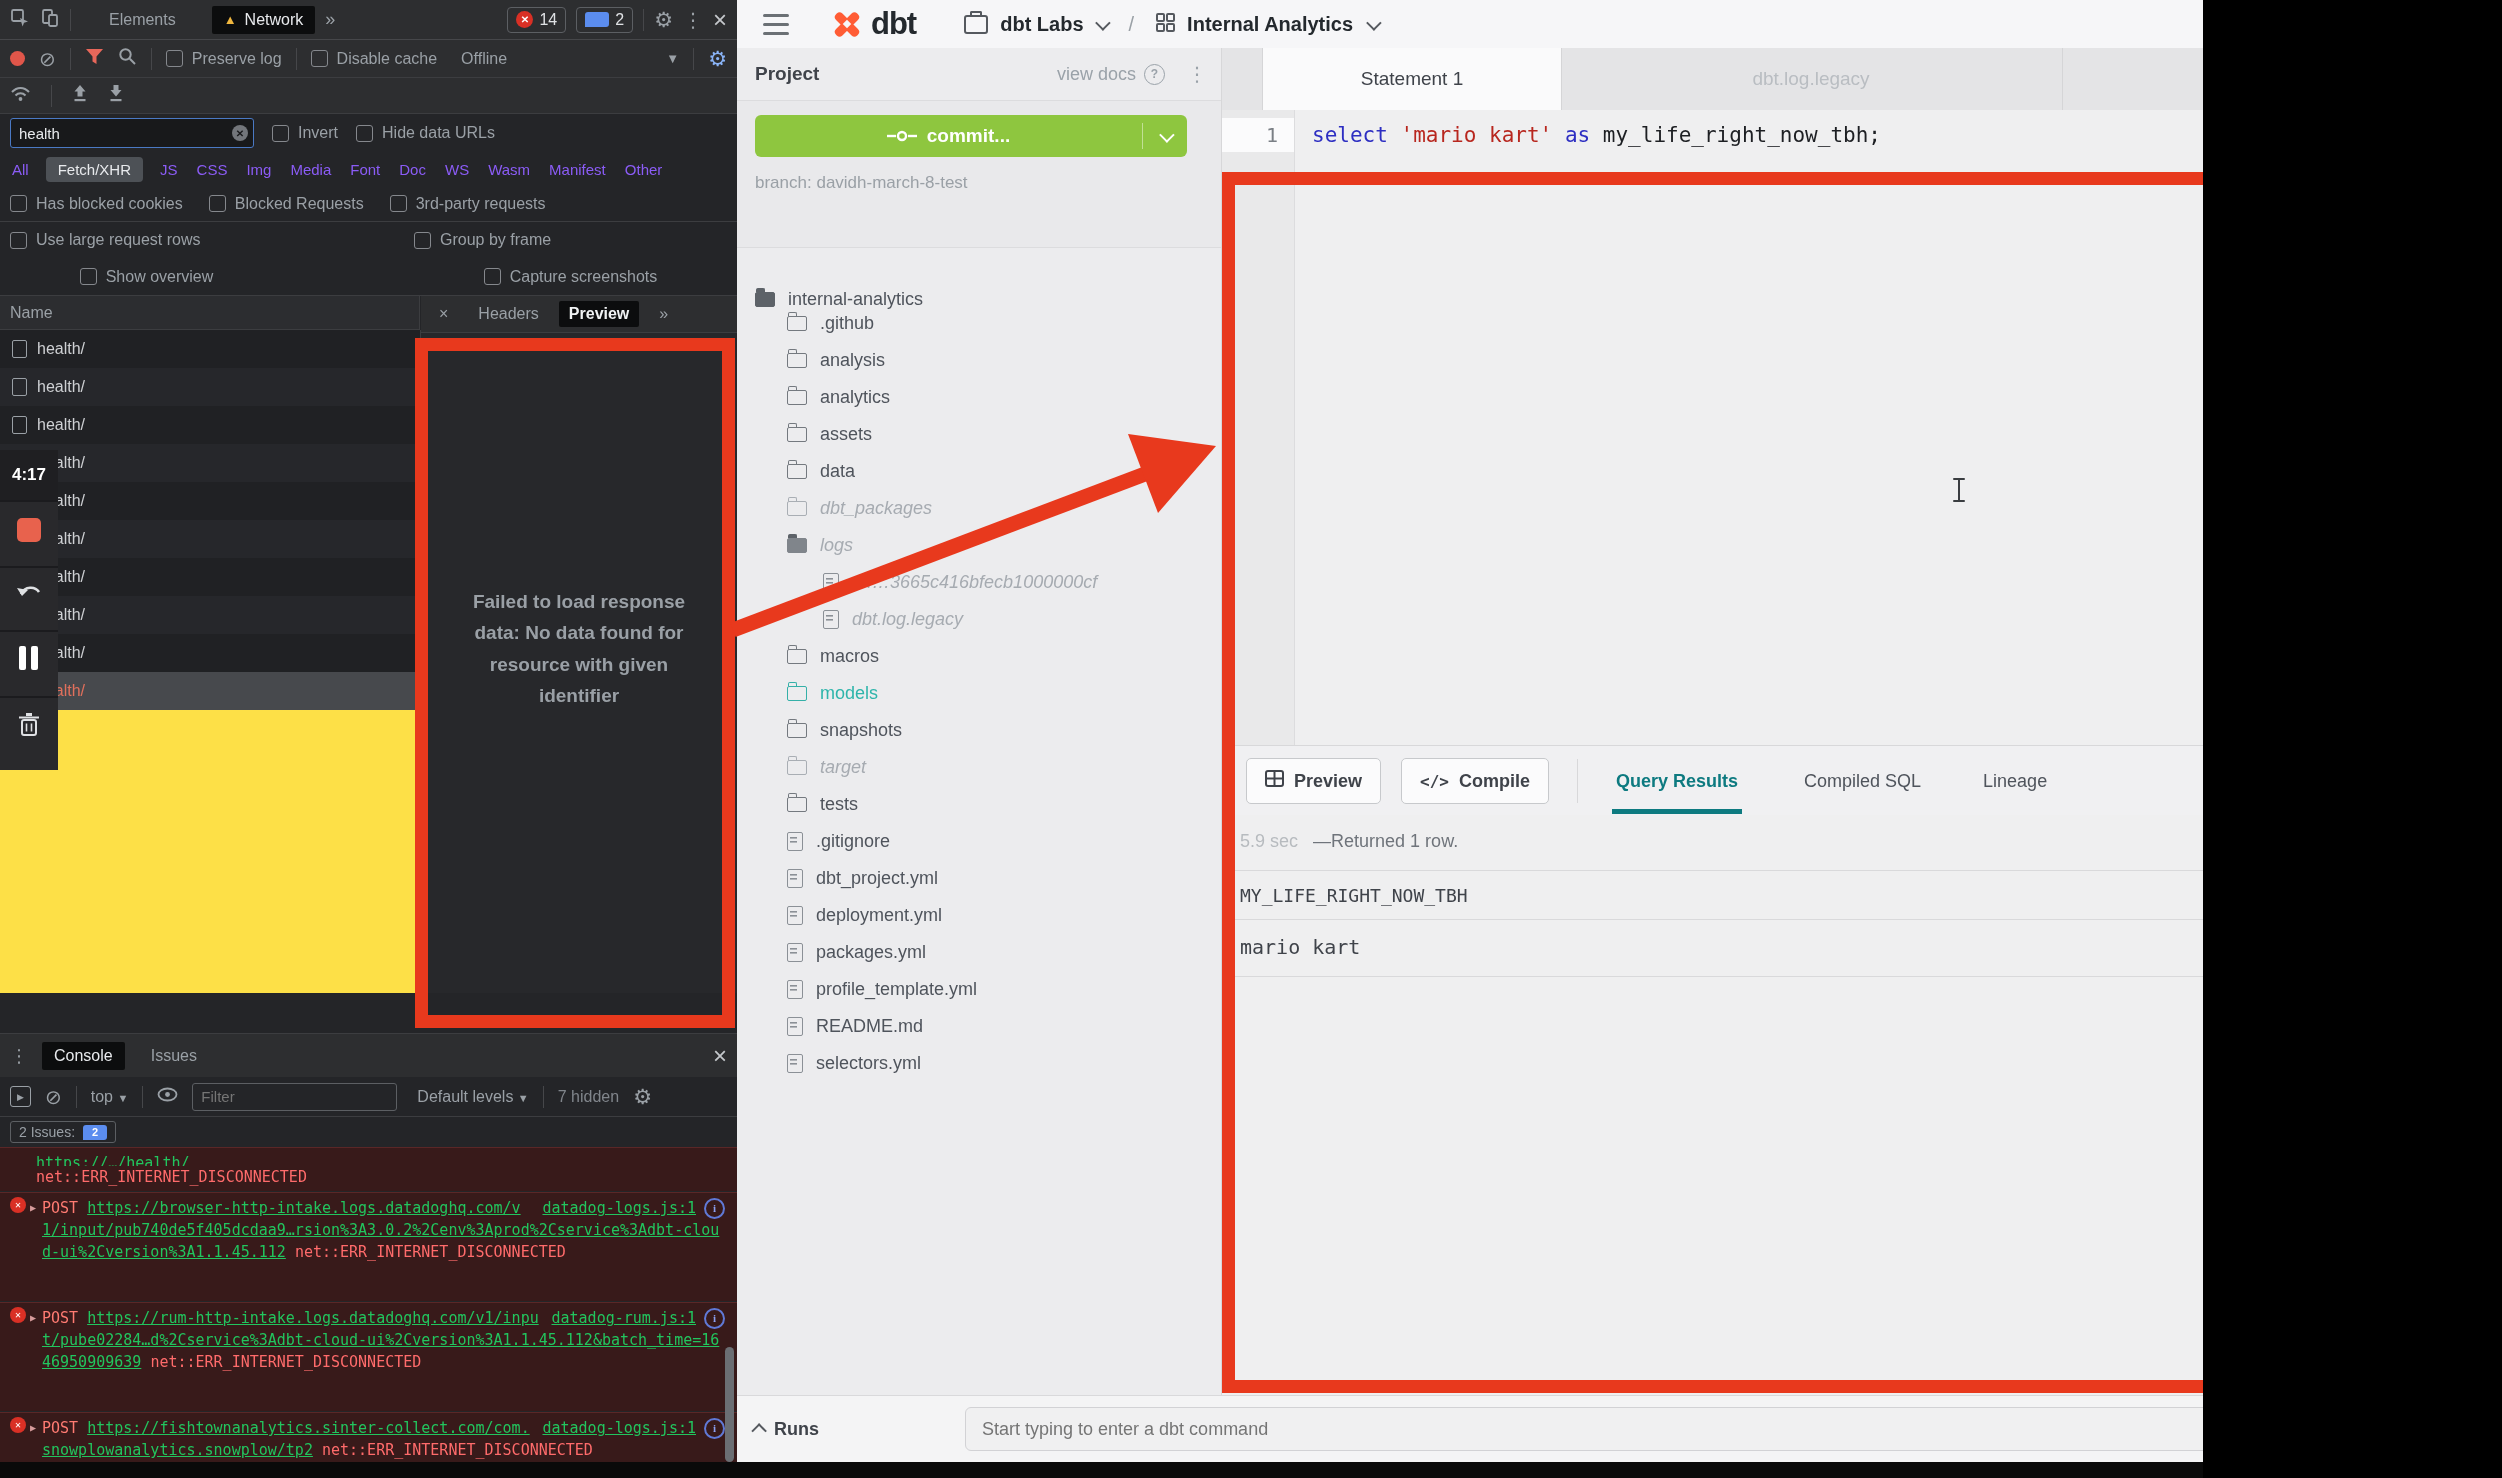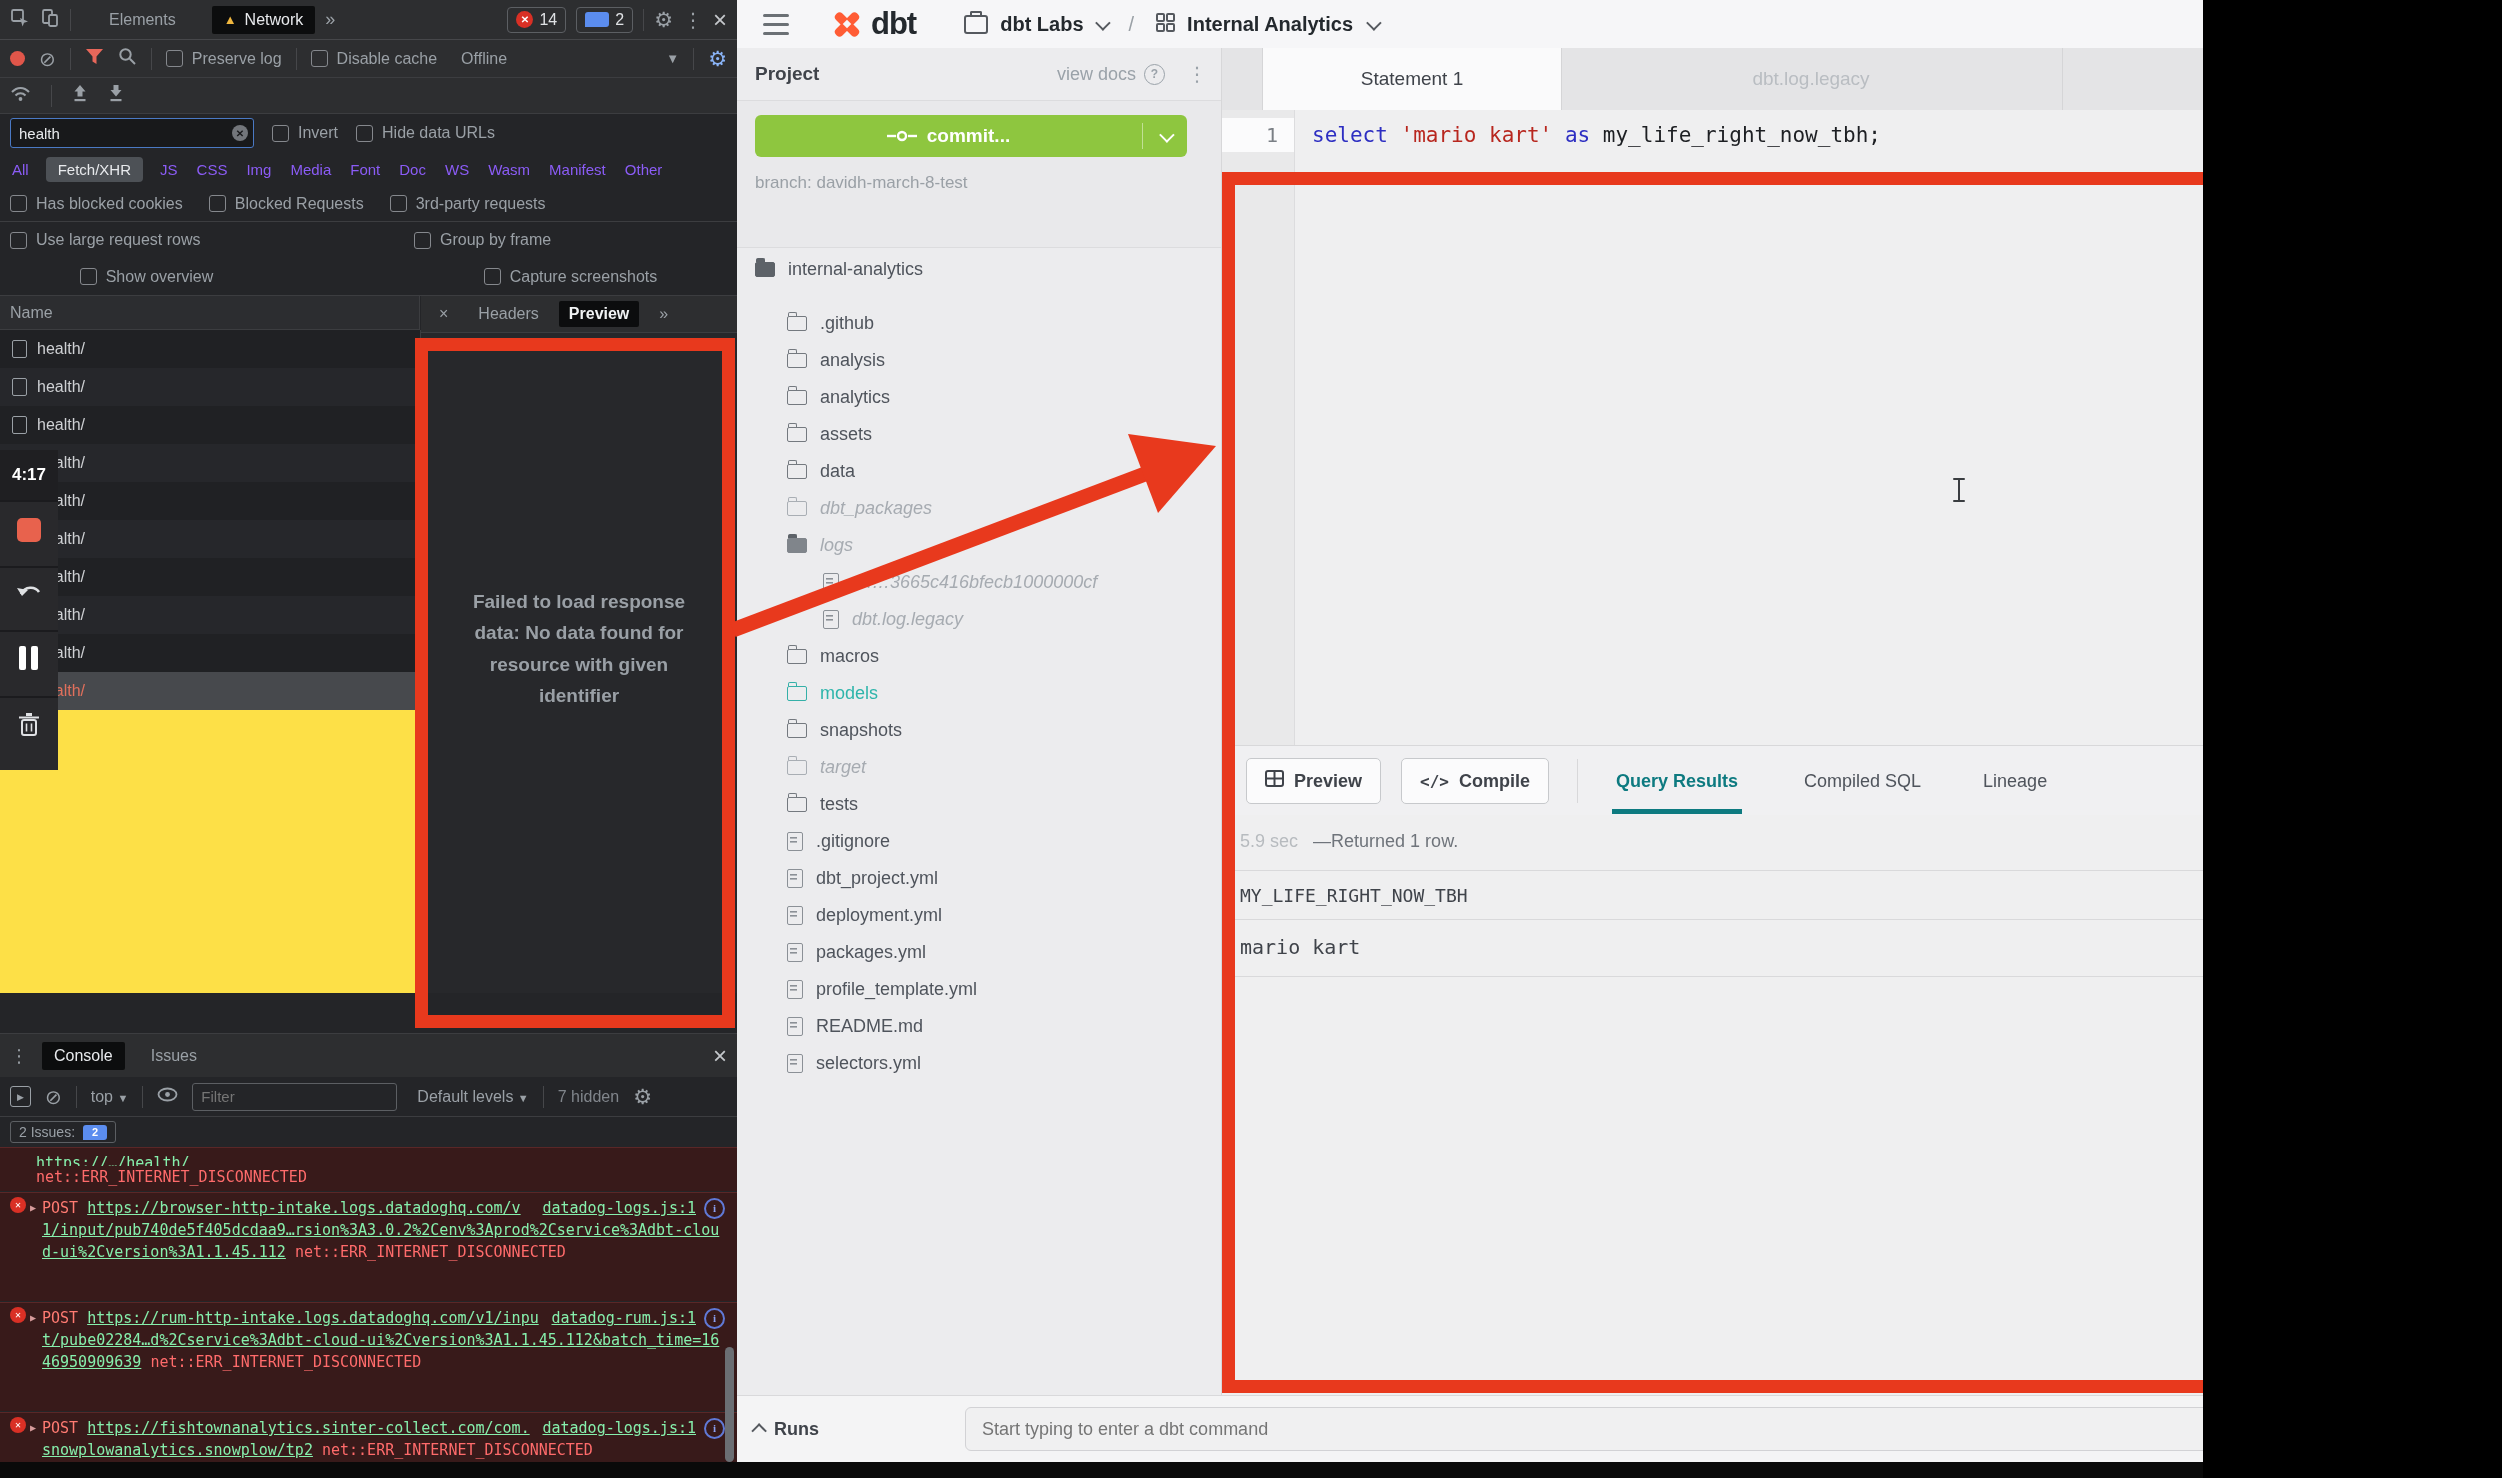--- a/index.html
+++ b/index.html
@@ -24,21 +24,21 @@
   .nosign{font-size:20px;color:#9aa0a6;line-height:1;}
   .chip{padding:4px 2px;white-space:nowrap;color:#8b5cf6;}
   .chip.sel{background:#4d5156;color:#e8eaed;border-radius:4px;padding:4px 12px;}
   .filter-input{box-sizing:border-box;width:244px;height:30px;background:#18191b;border:1px solid #4a79c4;border-radius:3px;color:#e8eaed;font-size:15px;padding:0 26px 0 8px;font-family:"Liberation Sans",sans-serif;}
   .clear-circ{position:absolute;display:inline-flex;align-items:center;justify-content:center;width:16px;height:16px;border-radius:50%;background:#73767b;color:#18191b;font-size:10px;font-weight:bold;}
   .req-row{position:absolute;left:0;width:420px;height:38px;display:flex;align-items:center;gap:10px;padding-left:12px;box-sizing:border-box;color:#cfd1d4;}
   .doc-ico{width:13px;height:16px;border:1.7px solid #9aa0a6;border-radius:2px;flex:none;}
   .dtab{padding:4px 10px;color:#9aa0a6;white-space:nowrap;}
   .dtab.on{background:#0c0d0e;color:#f1f3f4;font-weight:bold;border-radius:2px;}
   .console-err{position:absolute;left:0;width:737px;box-sizing:border-box;background:#381a1a;border-top:1px solid #5a2727;color:#ff8080;font-size:15px;line-height:22px;padding:4px 12px 6px 42px;font-family:"DejaVu Sans Mono",monospace;word-break:break-all;}
-  .eurl{color:#86efac;text-decoration:underline;}
+  .eurl{color:#22c55e;text-decoration:underline;}
   .esrc{float:right;display:flex;align-items:center;gap:8px;margin-left:12px;}
   .ibadge{display:inline-flex;align-items:center;justify-content:center;width:17px;height:17px;border-radius:50%;border:2px solid #6079d6;color:#8aa0f0;font-size:11px;font-weight:bold;font-family:"Liberation Serif",serif;}
   .errbadge{position:absolute;left:10px;display:inline-flex;align-items:center;justify-content:center;width:16px;height:16px;border-radius:50%;background:#d93025;color:#fff;font-size:10px;font-weight:bold;}
   .ecaret{position:absolute;left:30px;color:#d89c9c;font-size:10px;}
 
   
   #dbt{position:absolute;left:737px;top:0;width:1765px;height:1478px;background:#ececee;color:#3f434a;}
   .fld{position:relative;display:inline-block;width:18px;height:13px;border:1.8px solid #74797f;border-radius:2px;flex:none;}
   .fld::before{content:"";position:absolute;top:-5px;left:0px;width:7px;height:3px;border:1.8px solid #74797f;border-bottom:none;border-radius:2px 2px 0 0;}
   .fld.open{background:#5d6268;border-color:#5d6268;}
@@ -393,21 +393,21 @@
           </span>
           <span style="width:1px;height:26px;background:rgba(255,255,255,.45);"></span>
           <span style="width:44px;display:flex;justify-content:center;">
               <span class="dbt-caret" style="border-color:#fff;"></span>
             </span>
         </div>
         <div style="position:absolute;left:18px;top:72px;font-size:17px;color:#9aa0a6;">branch: davidh-march-8-test</div>
       </div>
 
       <div style="position:relative;">
-        <div class="tree-item" style="left:18px;top:11px;">
+        <div class="tree-item" style="left:18px;top:41px;">
             <span class="fld open"></span>
             <span>internal-analytics</span>
           </div>
         <div class="tree-item" style="left:50px;top:65px;">
             <span class="fld"></span>
             <span>.github</span>
           </div>
         <div class="tree-item" style="left:50px;top:102px;">
             <span class="fld"></span>
             <span>analysis</span>

